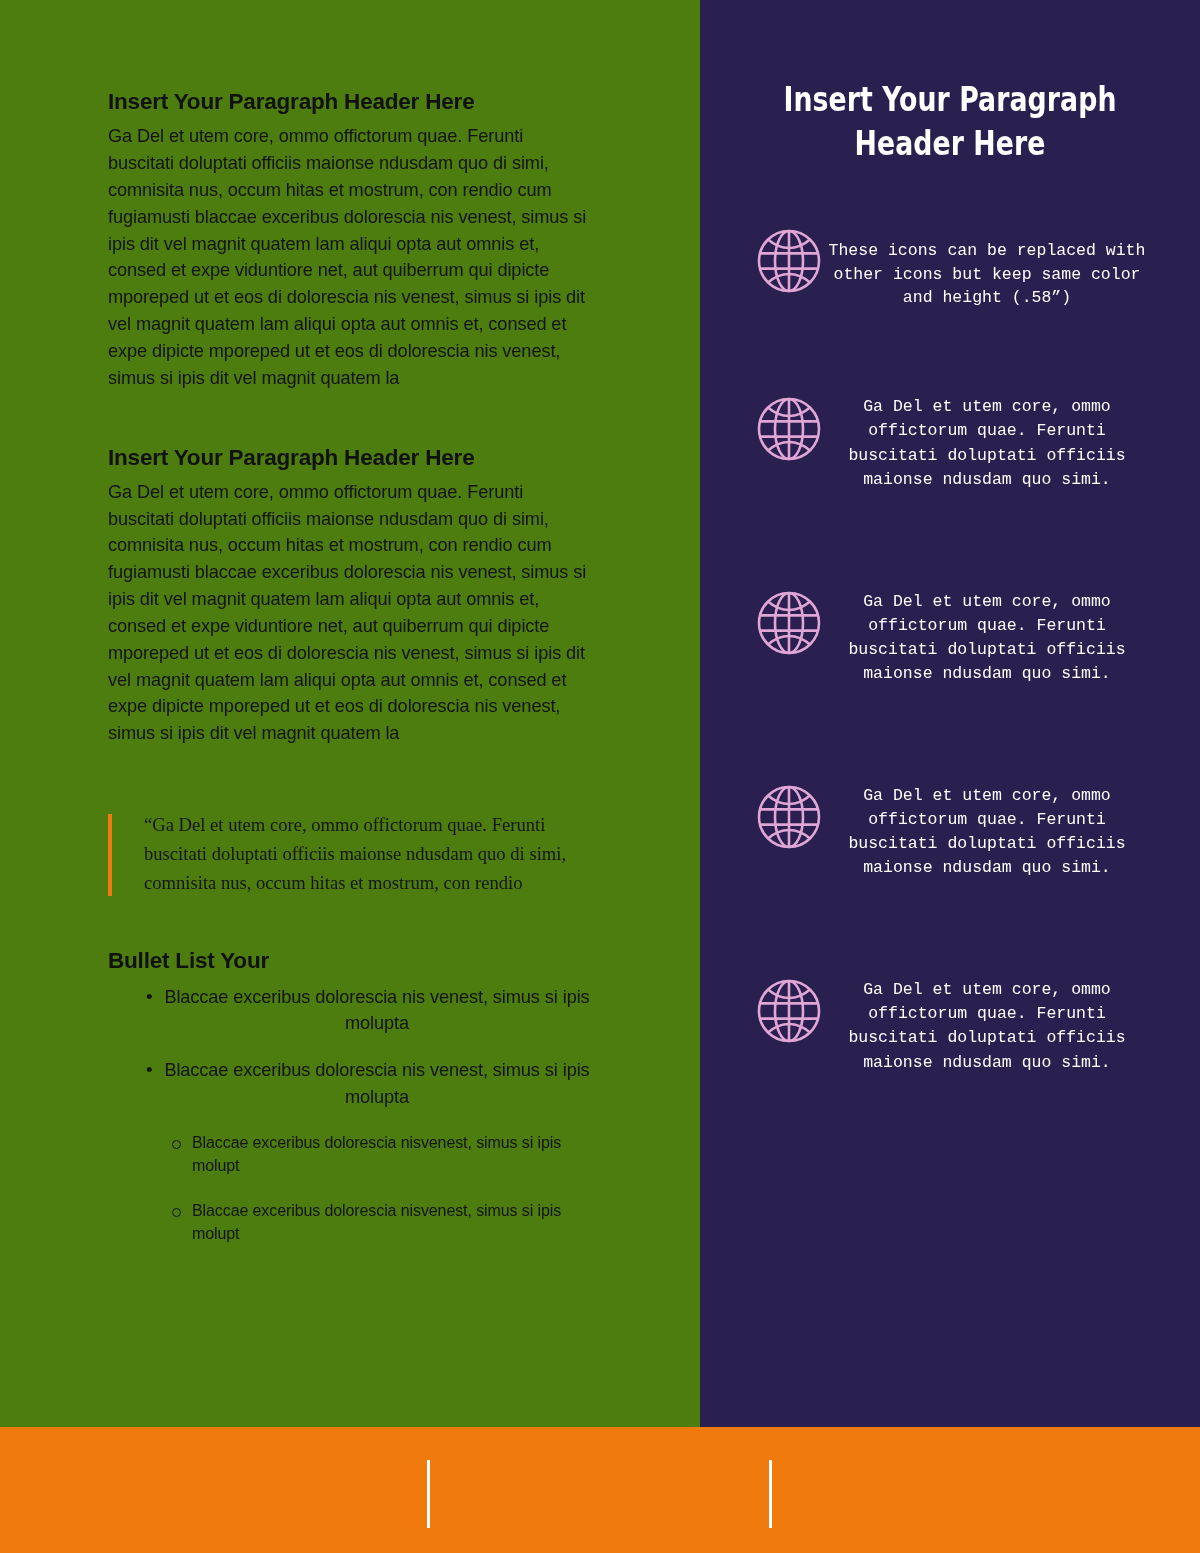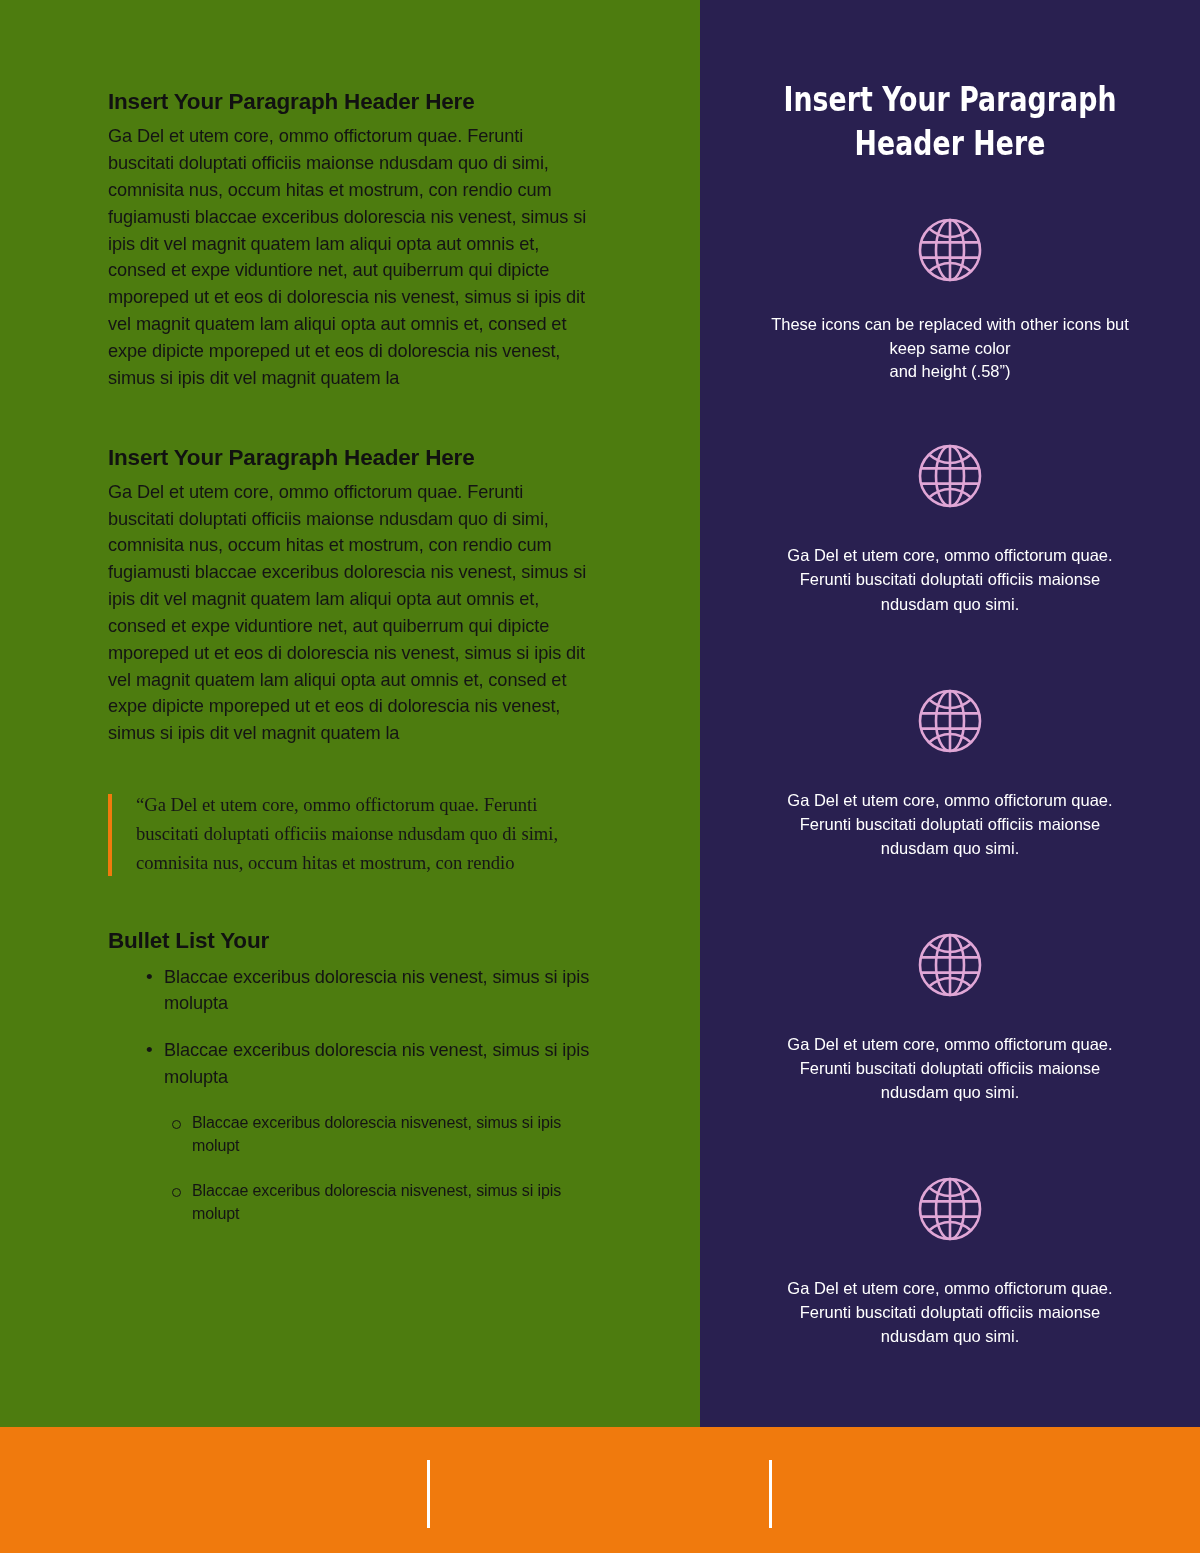--- a/index.html
+++ b/index.html
@@ -42,22 +42,22 @@
     line-height: 1.32;
     letter-spacing: 0.1px;
     color: #ffffff;
     transform: scaleX(0.9);
     transform-origin: center top;
     margin: 0 0 48px 0;
   }
 
   .side-block {
     display: flex;
-    flex-direction: column;
     align-items: center;
+    font-family: Liberation Mono, monospace;
   }
 
   .globe-wrap {
     width: 74px;
     height: 74px;
     display: block;
     margin: 0 auto;
   }
   .globe-wrap svg { display: block; width: 74px; height: 74px; }
 
@@ -103,22 +103,22 @@
     line-height: 1.475;
     color: #141414;
     letter-spacing: -0.1px;
   }
 
   .block-gap { height: 52px; }
 
   
   .quote {
     position: relative;
-    margin-top: 44px;
-    padding-left: 28px;
+    margin-top: 64px;
+    padding-left: 36px;
   }
   .quote-bar {
     position: absolute;
     left: 0;
     top: 3px;
     bottom: 2px;
     width: 4px;
     background: #F07A0D;
   }
   .quote-text {
@@ -142,20 +142,21 @@
   .bullets { list-style: none; }
 
   .bullet-item {
     position: relative;
     padding-left: 56px;
     font-size: 18.2px;
     line-height: 1.45;
     color: #141414;
     margin-bottom: 21px;
     letter-spacing: -0.1px;
+    text-align: center;
   }
   .bullet-item::before {
     content: "\2022";
     position: absolute;
     left: 38px;
     top: -1px;
     font-size: 19px;
     color: #141414;
   }
 

